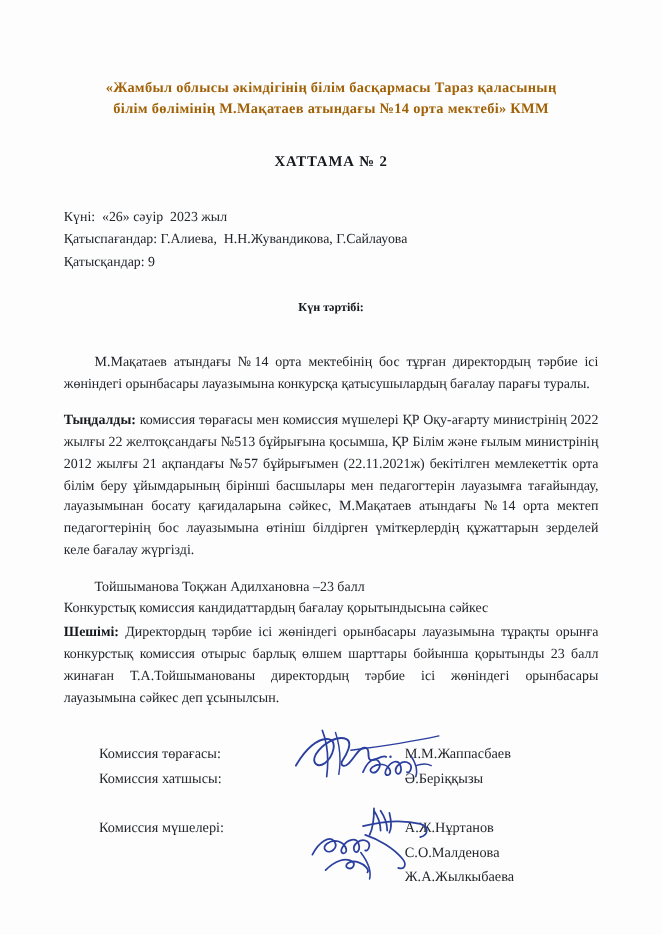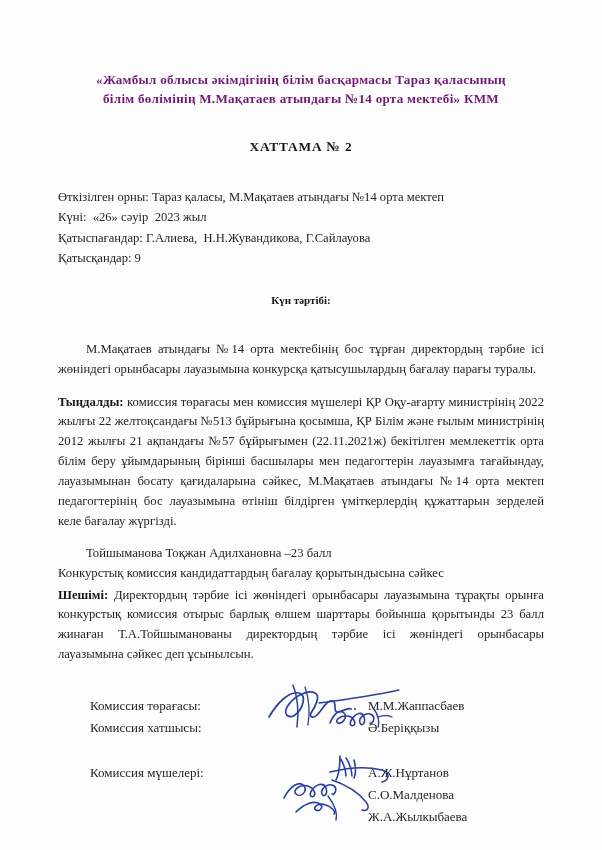--- a/index.html
+++ b/index.html
@@ -30,21 +30,21 @@
     width: 486px;
   }
 
   .doc-header {
     margin-top: 70px;
     text-align: center;
     font-weight: bold;
     font-size: 13.1px;
     line-height: 1.48;
     letter-spacing: 0.02em;
-    color: #701a75;
+    color: #a16207;
   }
   .doc-header .hl { display: block; }
 
   .doc-title {
     margin-top: 30px;
     text-align: center;
     font-weight: bold;
     font-size: 13.4px;
     letter-spacing: 0.06em;
     color: #15181c;
@@ -130,21 +130,20 @@
   <div class="content">
 
     <div class="doc-header">
       <span class="hl">«Жамбыл облысы әкімдігінің білім басқармасы Тараз қаласының</span>
       <span class="hl">білім бөлімінің М.Мақатаев атындағы №14 орта мектебі» КММ</span>
     </div>
 
     <div class="doc-title">ХАТТАМА № 2</div>
 
     <div class="meta">
-      <span class="mrow">Өткізілген орны: Тараз қаласы, М.Мақатаев атындағы №14 орта мектеп</span>
       <span class="mrow">Күні:  «26» сәуір  2023 жыл</span>
       <span class="mrow">Қатыспағандар: Г.Алиева,  Н.Н.Жувандикова, Г.Сайлауова</span>
       <span class="mrow">Қатысқандар: 9</span>
     </div>
 
     <div class="agenda-title">Күн тәртібі:</div>
 
     <p class="para indent agenda">М.Мақатаев атындағы №14 орта мектебінің  бос тұрған директордың тәрбие ісі жөніндегі орынбасары лауазымына конкурсқа қатысушылардың бағалау парағы туралы.</p>
 
     <p class="para listened"><span class="lead">Тыңдалды:</span><span> комиссия төрағасы мен комиссия мүшелері ҚР Оқу-ағарту министрінің 2022 жылғы 22 желтоқсандағы №513 бұйрығына қосымша, ҚР Білім және ғылым министрінің 2012 жылғы 21 ақпандағы №57 бұйрығымен (22.11.2021ж) бекітілген мемлекеттік орта білім беру ұйымдарының бірінші басшылары мен педагогтерін лауазымға тағайындау, лауазымынан босату қағидаларына сәйкес, М.Мақатаев атындағы №14 орта мектеп педагогтерінің бос лауазымына өтініш білдірген үміткерлердің құжаттарын зерделей келе бағалау жүргізді.</span></p>

